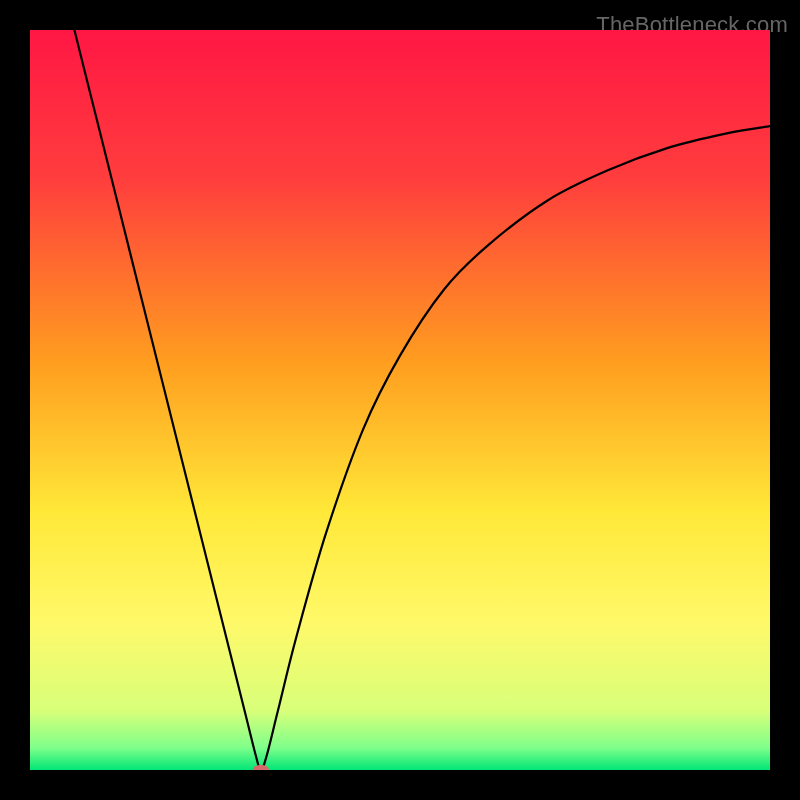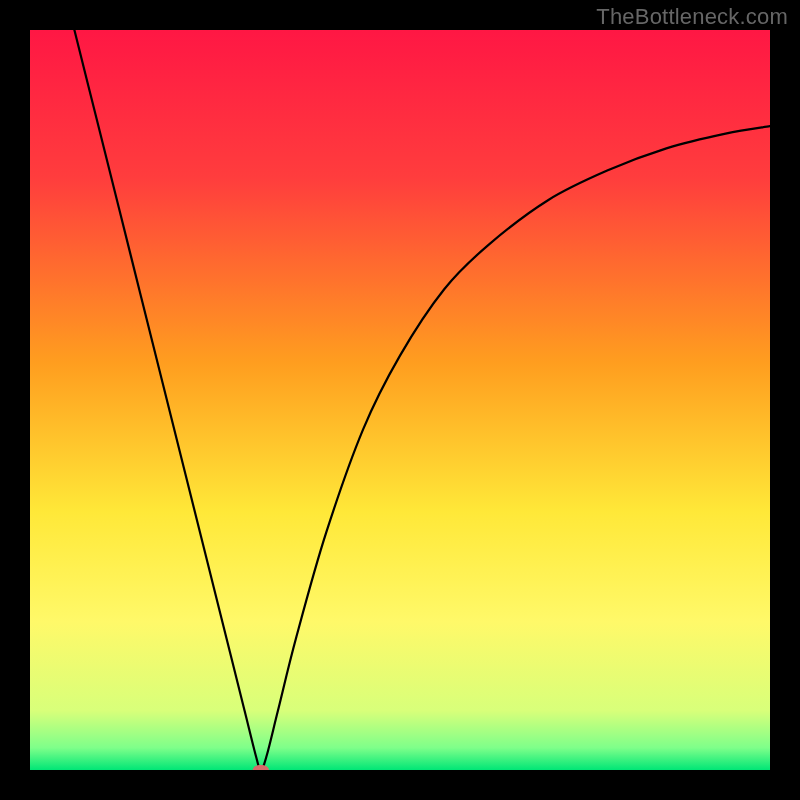--- a/index.html
+++ b/index.html
@@ -11,21 +11,21 @@
     font-family: Arial, Helvetica, sans-serif;
   }
   .outer {
     width: 800px;
     height: 800px;
     background: #000000;
     position: relative;
   }
   .watermark {
     position: absolute;
-    top: 4px;
+    top: 12px;
     right: 12px;
     font-size: 22px;
     font-weight: 500;
     color: #666666;
     letter-spacing: 0.2px;
   }
   .plot {
     position: absolute;
     left: 30px;
     top: 30px;

